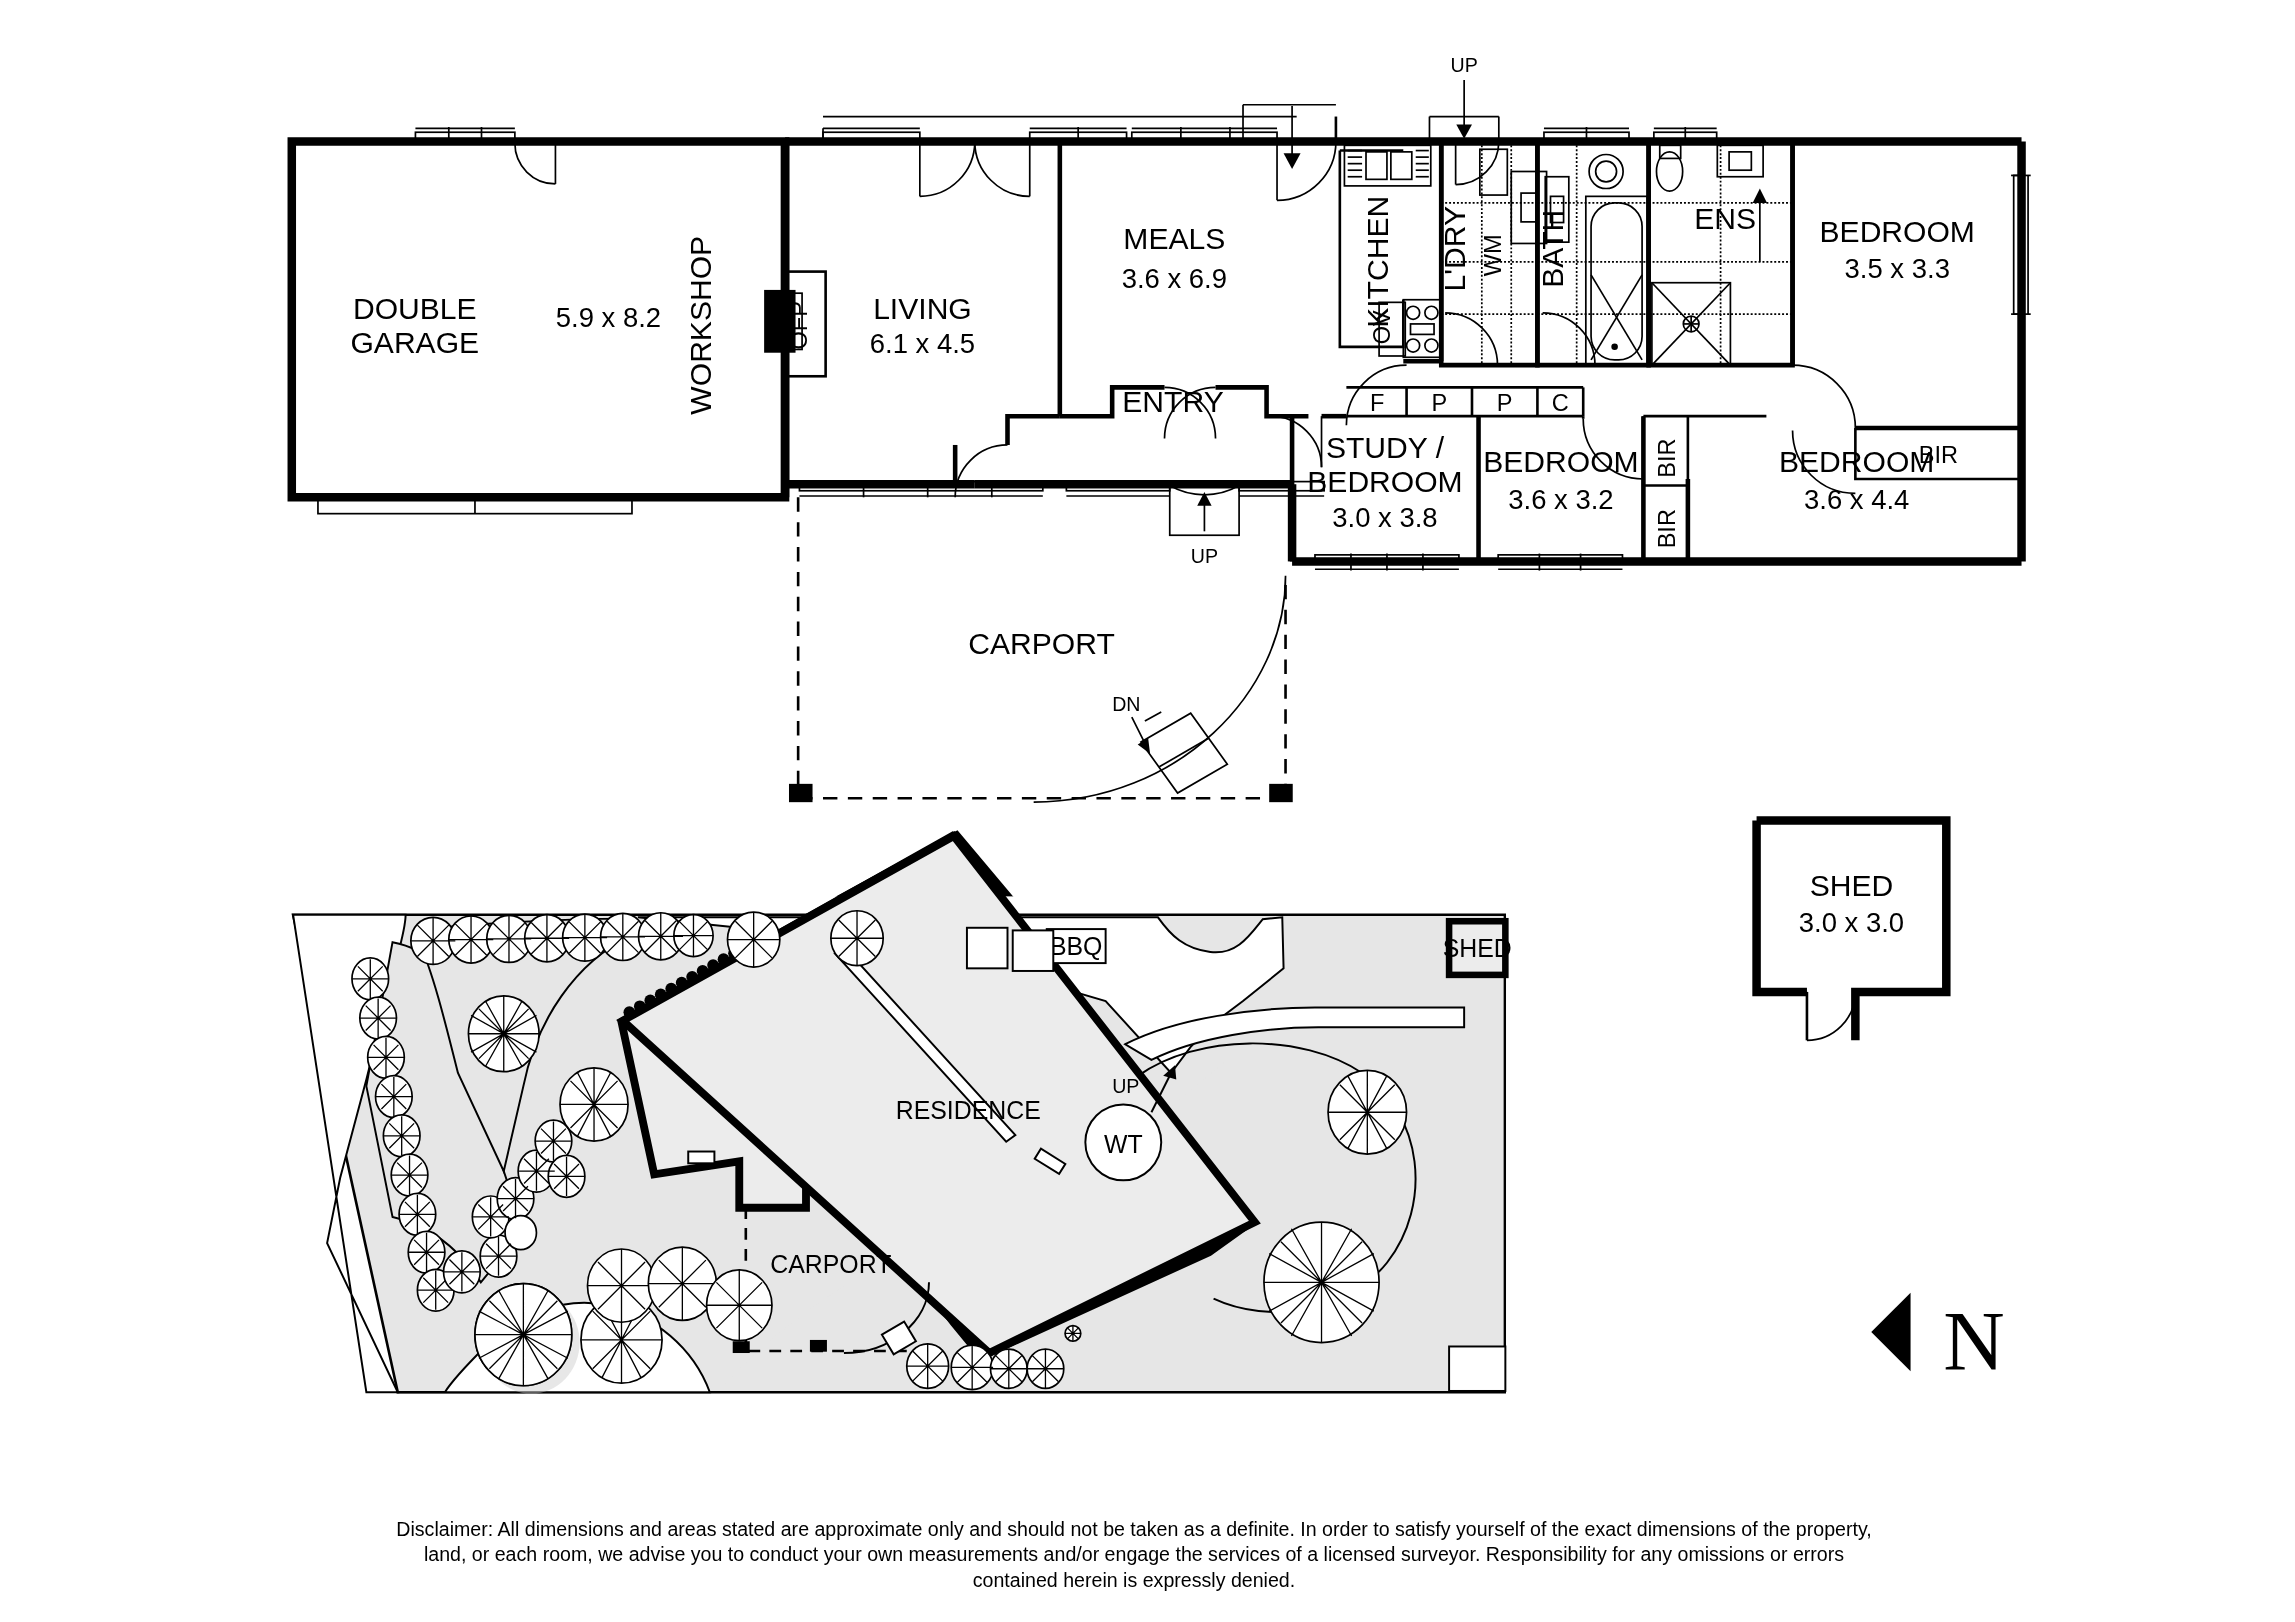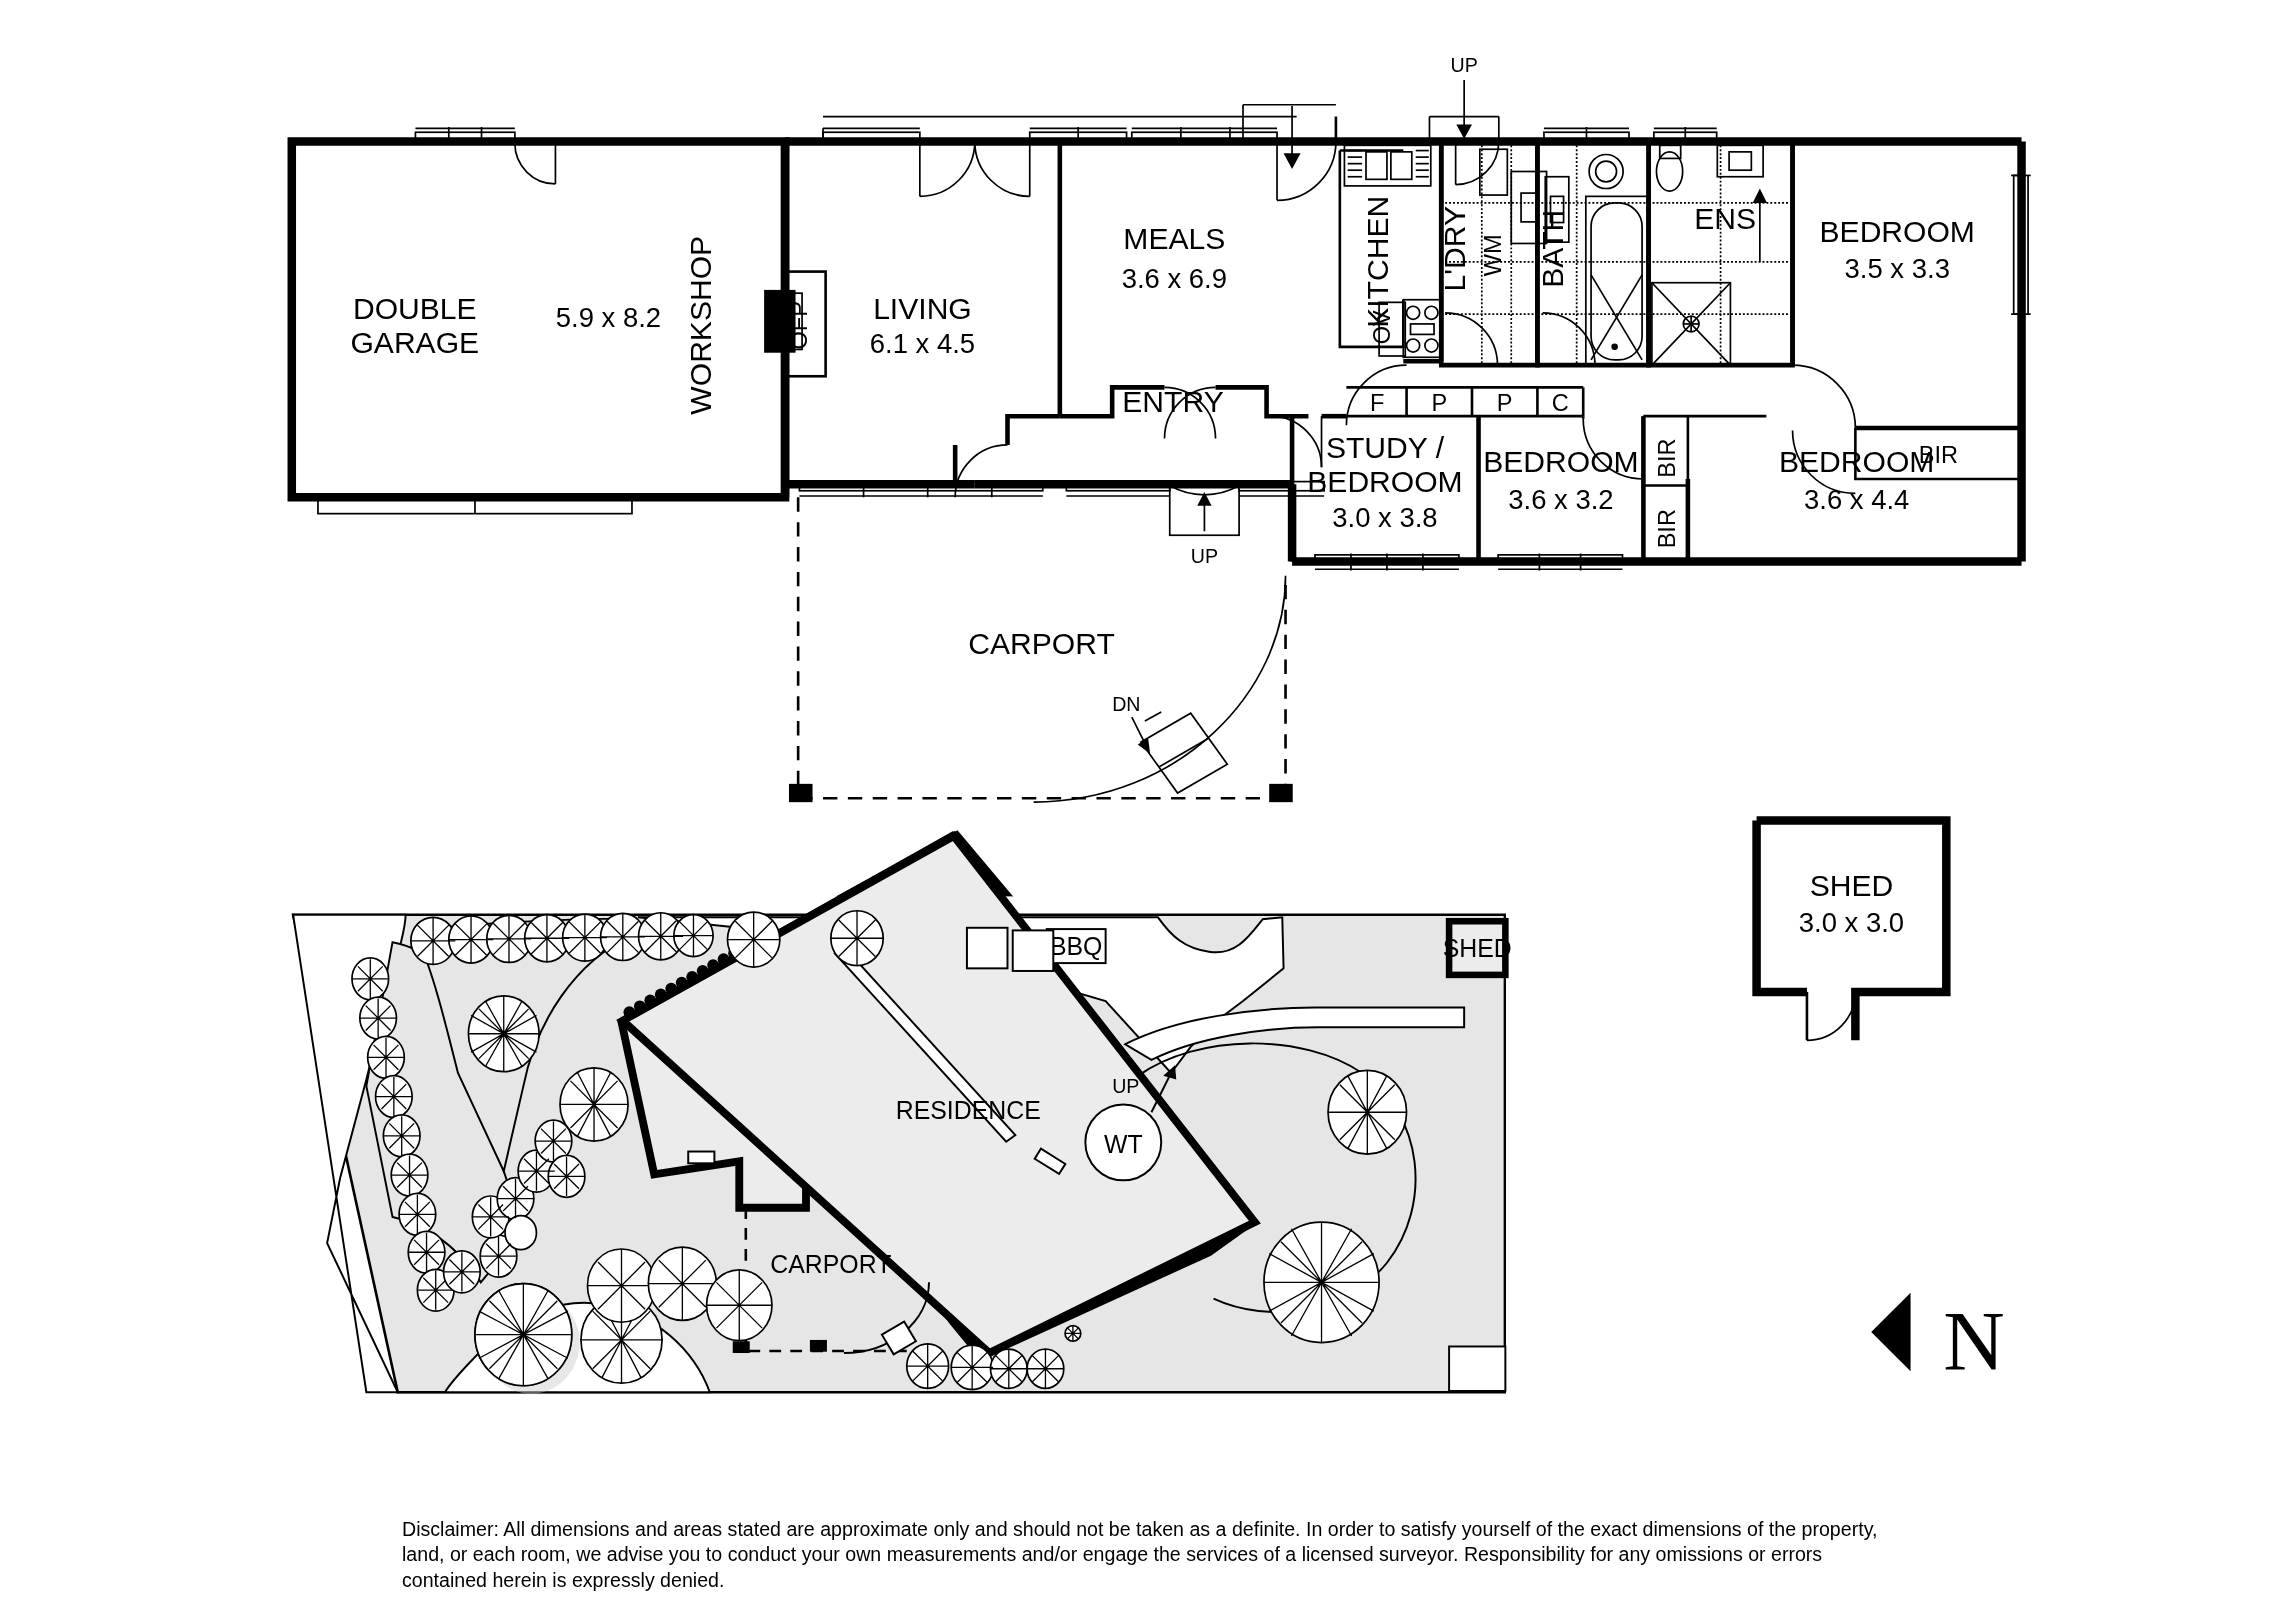--- a/index.html
+++ b/index.html
@@ -20,21 +20,21 @@
   .wallthin{stroke:#000;stroke-width:4;fill:none;}
   .hair{stroke:#000;stroke-width:2.6;fill:none;}
   .dash{stroke:#000;stroke-width:4;fill:none;stroke-dasharray:22 16;}
   .solidfill{fill:#000;}
   .lot{fill:#e6e6e6;stroke:#000;stroke-width:4;}
   .pave{fill:#ffffff;stroke:#000;stroke-width:4;}
   .resfill{fill:#ececec;stroke:#000;stroke-width:13;}
   .treef{fill:#ffffff;stroke:#000;stroke-width:2.6;}
   .shadow{fill:#c9c9c9;stroke:none;}
   .hedge{fill:#ffffff;stroke:#000;stroke-width:2.6;}
-  #disclaimer{position:absolute;left:402px;top:1517px;width:1492px;
+  #disclaimer{position:absolute;left:388px;top:1517px;width:1492px;text-align:center;
      font-size:19.6px;line-height:1.30;}
 </style>
 </head>
 <body>
 
 <div id="stage">
 
 <svg width="2295" height="1622" viewBox="0 0 3508 2479">
 
   <g>

